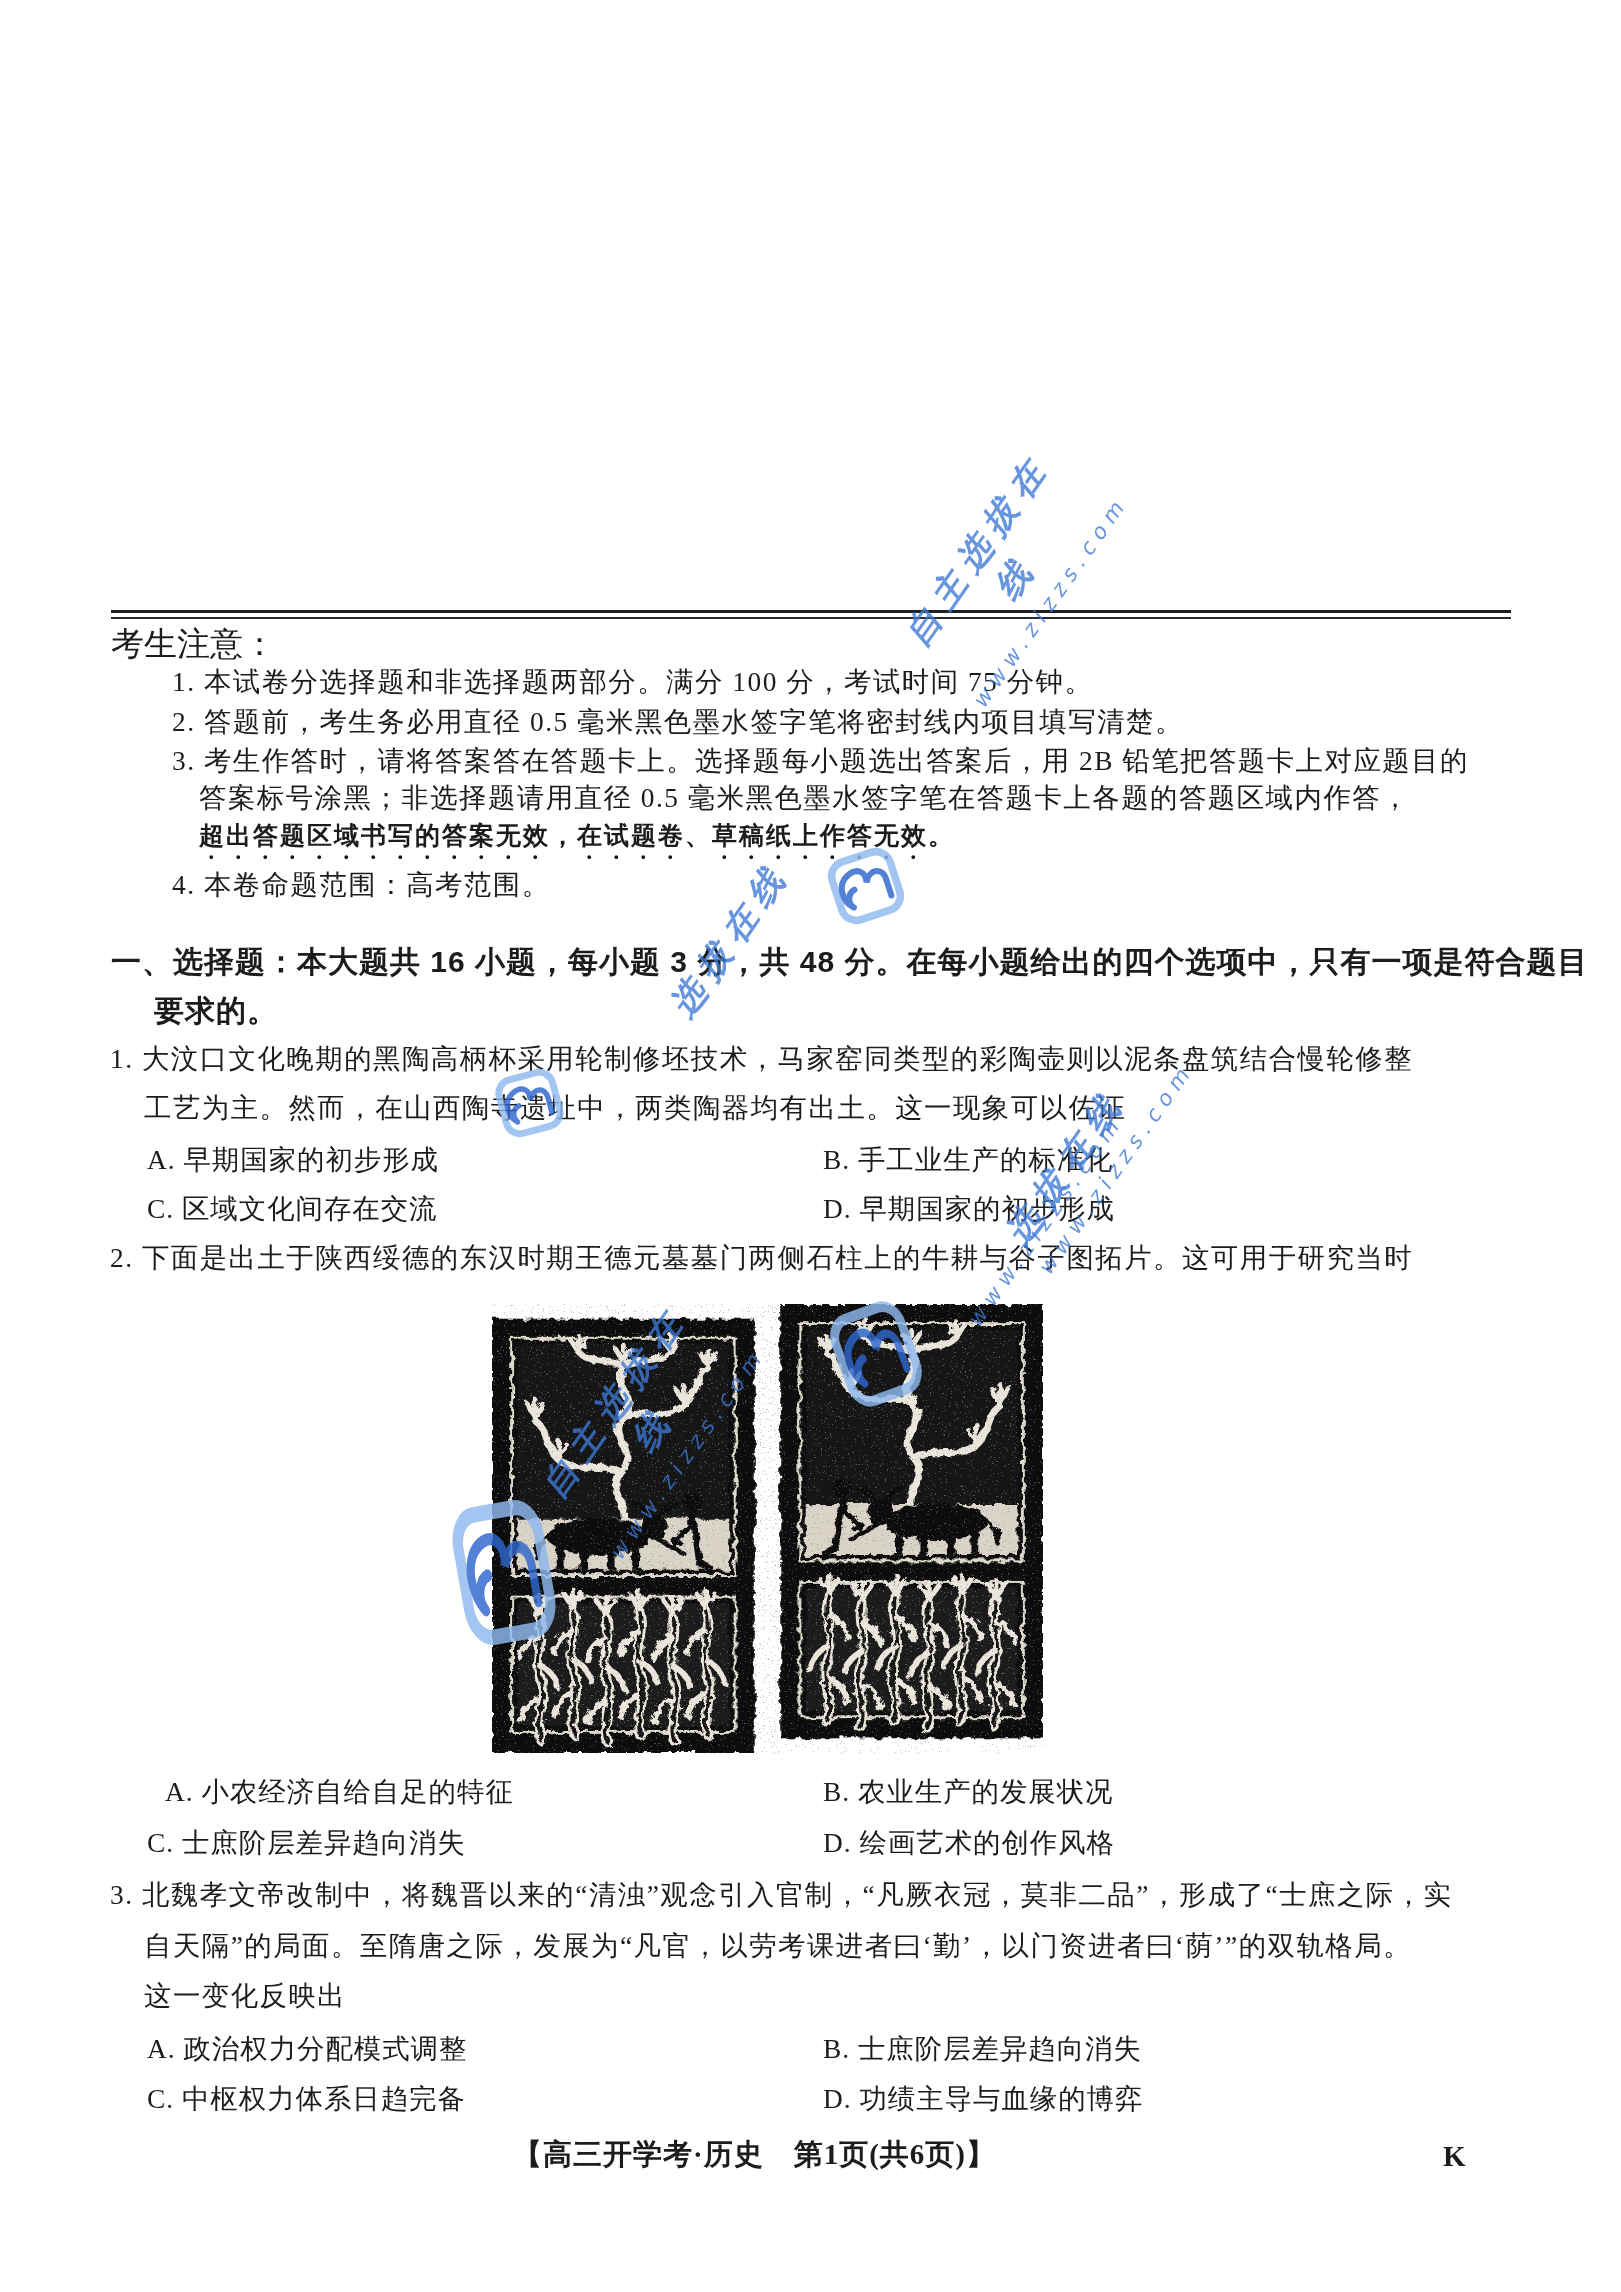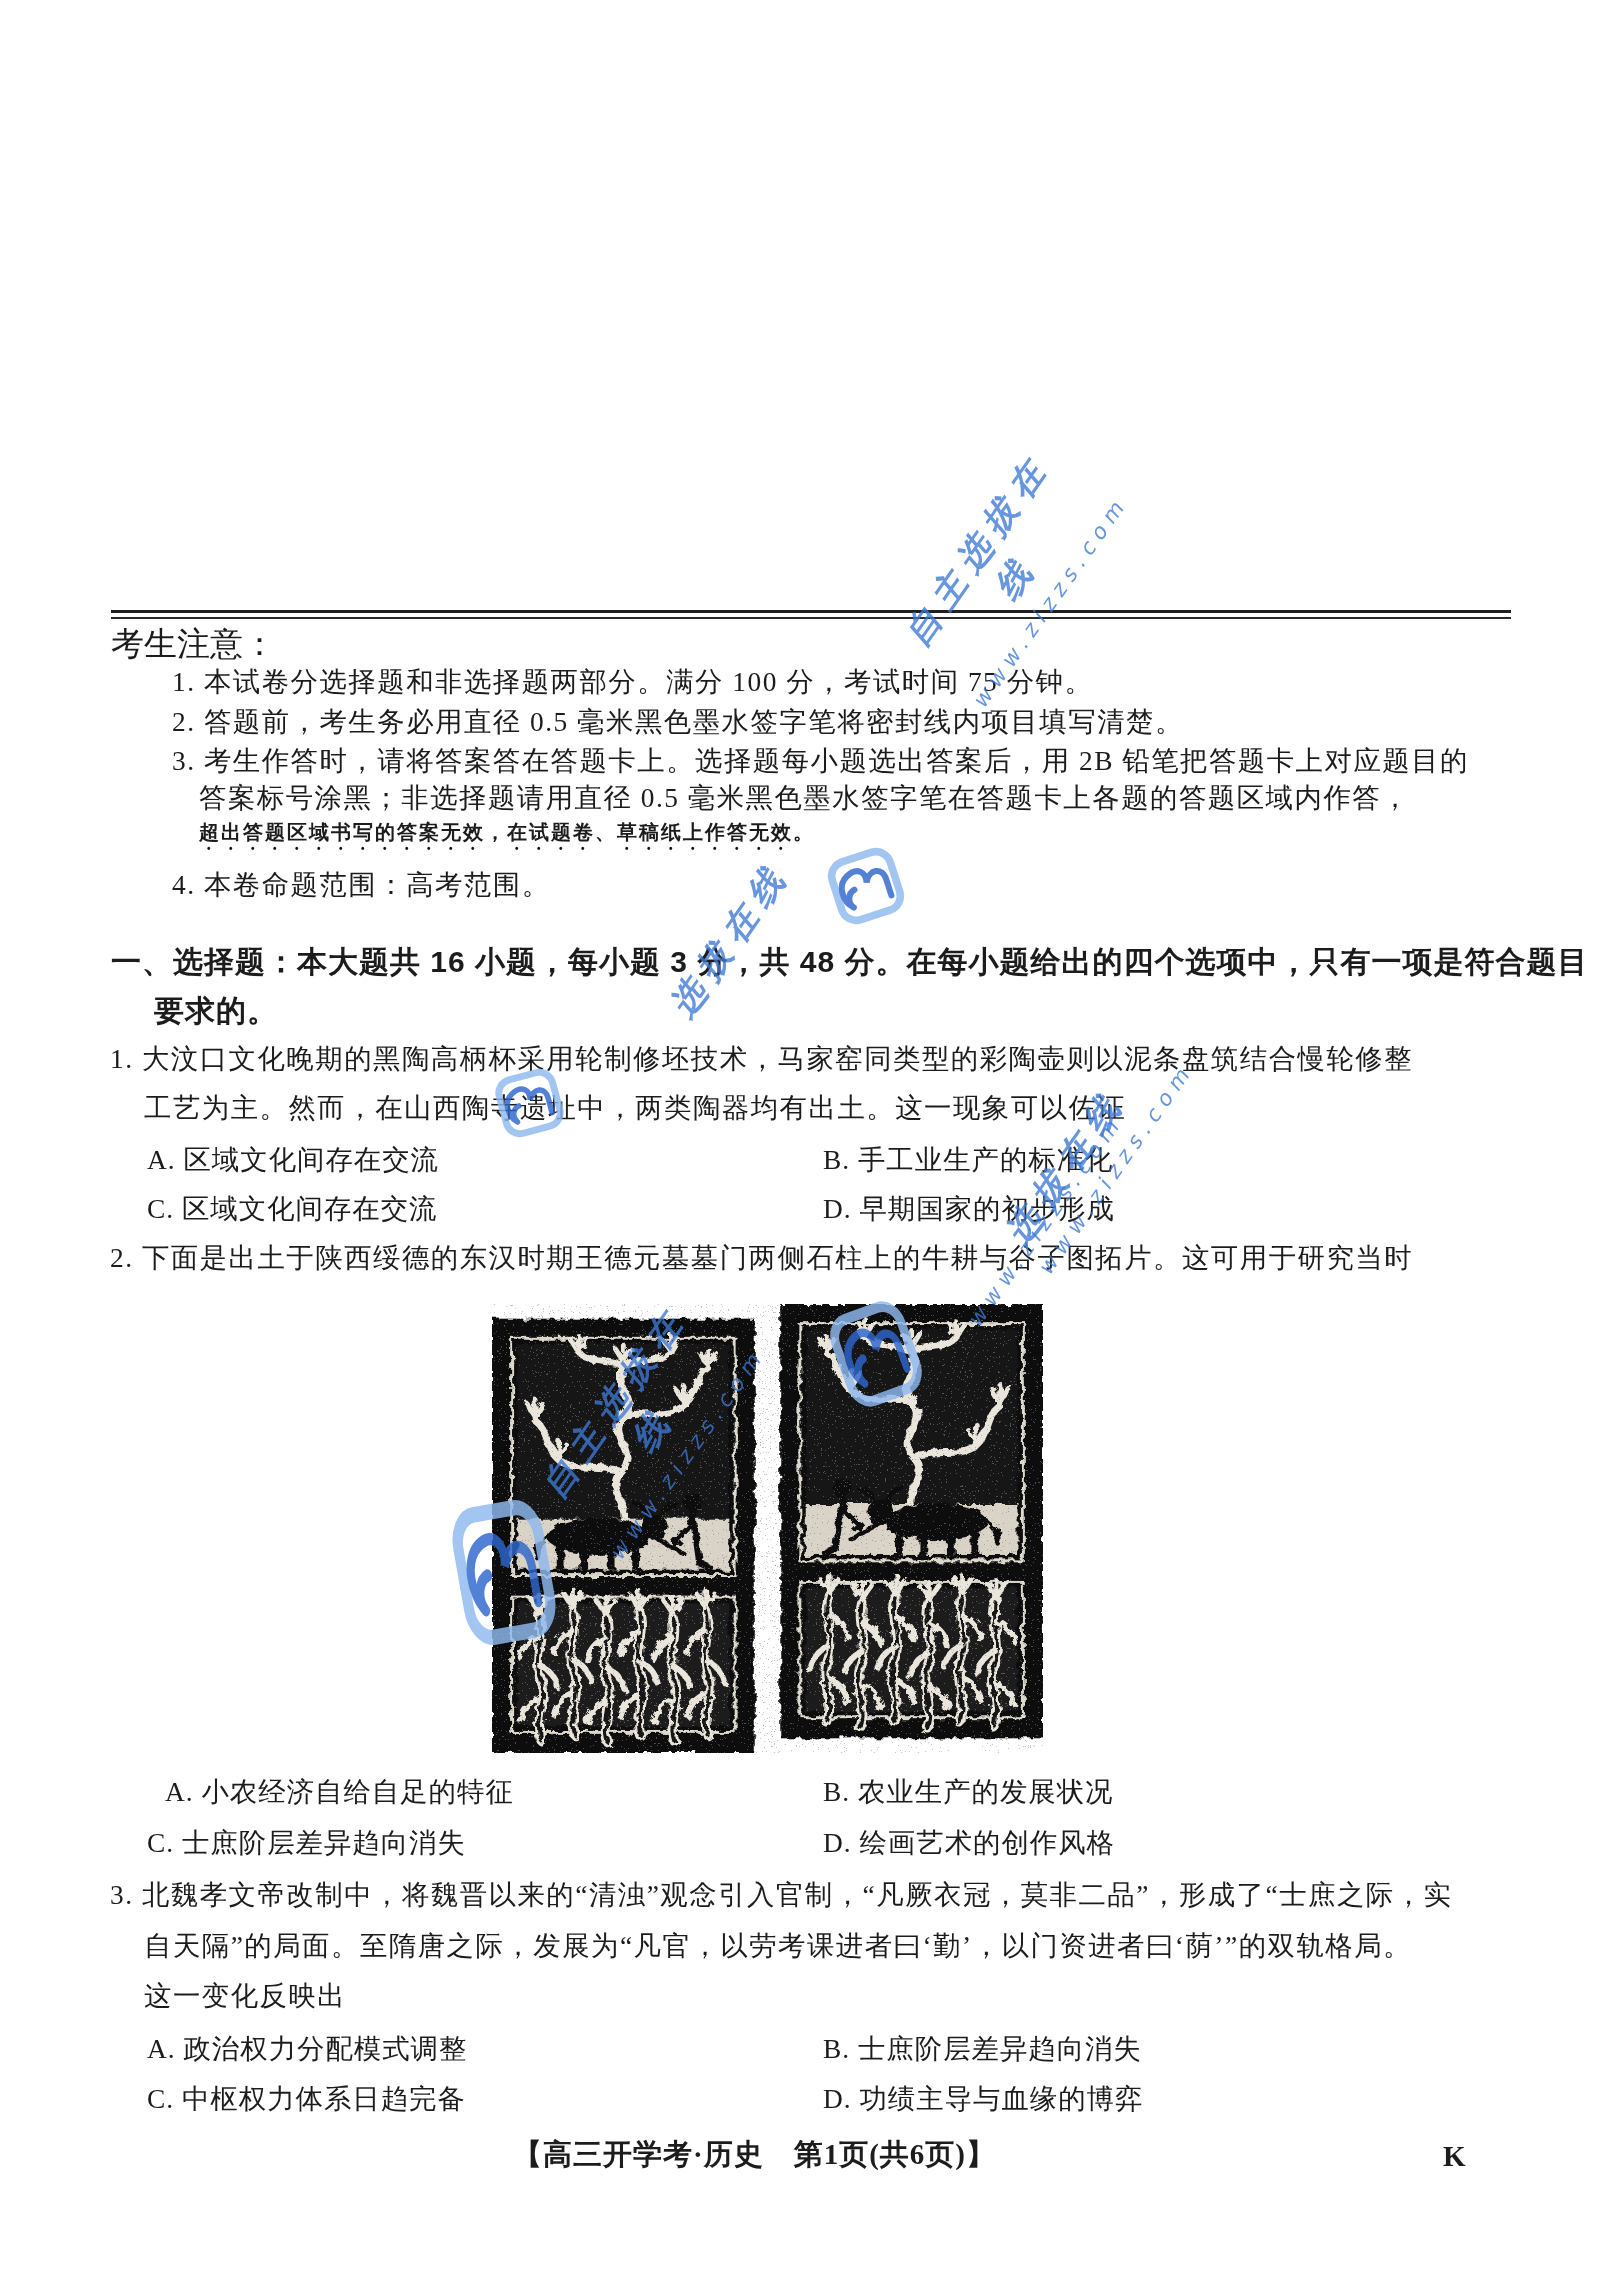--- a/index.html
+++ b/index.html
@@ -14,21 +14,21 @@
     font-size:63px;font-weight:bold;letter-spacing:25.5px;
     left:0;width:1621px;text-align:center;
   }
   .rule{
     left:111px;top:610px;width:1400px;height:3.9px;
     border-top:3.9px solid #1f1f1f;border-bottom:2px solid #2a2a2a;
   }
   .notice-head{font-size:33px;font-weight:normal;font-family:"Liberation Sans","DejaVu Sans",sans-serif;}
   .ntext{font-size:27.4px;letter-spacing:1.5px;}
   .nbold{
-    font-size:20px;font-weight:bold;letter-spacing:2px;
+    font-size:25px;font-weight:bold;letter-spacing:2px;
     font-family:"Liberation Sans","DejaVu Sans",sans-serif;
     -webkit-text-emphasis:filled dot #111;text-emphasis:filled dot #111;
     -webkit-text-emphasis-position:under right;text-emphasis-position:under right;
   }
   .sec{font-size:30px;font-weight:bold;letter-spacing:1px;font-family:"Liberation Sans","DejaVu Sans",sans-serif;}
   .qtext{font-size:27.4px;letter-spacing:1.5px;}
   .opt{font-size:27.4px;letter-spacing:1px;}
   .footer{font-size:29px;font-weight:600;letter-spacing:1px;}
   .kcode{font-size:29px;font-weight:bold;}
   
@@ -57,21 +57,21 @@
   <div class="abs ntext" style="left:172px;top:748px;">3. 考生作答时，请将答案答在答题卡上。选择题每小题选出答案后，用 2B 铅笔把答题卡上对应题目的</div>
   <div class="abs ntext" style="left:199px;top:785px;">答案标号涂黑；非选择题请用直径 0.5 毫米黑色墨水签字笔在答题卡上各题的答题区域内作答，</div>
   <div class="abs nbold" style="left:199px;top:821px;">超出答题区域书写的答案无效，在试题卷、草稿纸上作答无效。</div>
   <div class="abs ntext" style="left:172px;top:872px;">4. 本卷命题范围：高考范围。</div>
 
   <div class="abs sec" style="left:111px;top:947px;">一、选择题：本大题共 16 小题，每小题 3 分，共 48 分。在每小题给出的四个选项中，只有一项是符合题目</div>
   <div class="abs sec" style="left:154px;top:996px;">要求的。</div>
 
   <div class="abs qtext" style="left:110px;top:1046px;">1. 大汶口文化晚期的黑陶高柄杯采用轮制修坯技术，马家窑同类型的彩陶壶则以泥条盘筑结合慢轮修整</div>
   <div class="abs qtext" style="left:144px;top:1095px;">工艺为主。然而，在山西陶寺遗址中，两类陶器均有出土。这一现象可以佐证</div>
-  <div class="abs opt" style="left:147px;top:1147px;">A. 区域文化间存在交流</div>
+  <div class="abs opt" style="left:147px;top:1147px;">A. 早期国家的初步形成</div>
   <div class="abs opt" style="left:823px;top:1147px;">B. 手工业生产的标准化</div>
   <div class="abs opt" style="left:147px;top:1196px;">C. 区域文化间存在交流</div>
   <div class="abs opt" style="left:823px;top:1196px;">D. 早期国家的初步形成</div>
 
   <div class="abs qtext" style="left:110px;top:1245px;">2. 下面是出土于陕西绥德的东汉时期王德元墓墓门两侧石柱上的牛耕与谷子图拓片。这可用于研究当时</div>
 
   <figure class="abs" style="left:492px;top:1304px;width:551px;height:449px;">
     <svg width="551" height="449" viewBox="0 0 562 458">
       <defs>
         <filter id="rgh" x="-10%" y="-10%" width="120%" height="120%">

